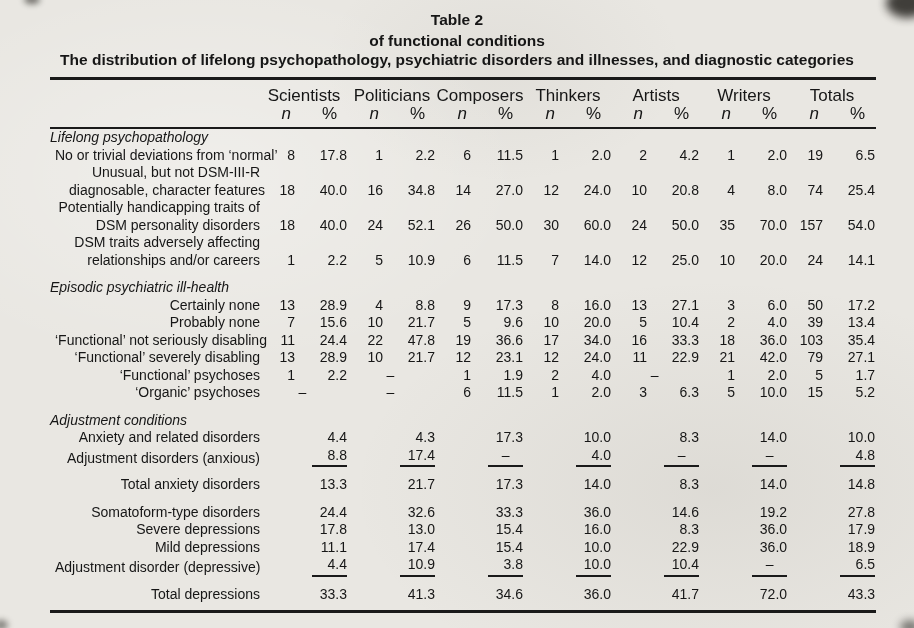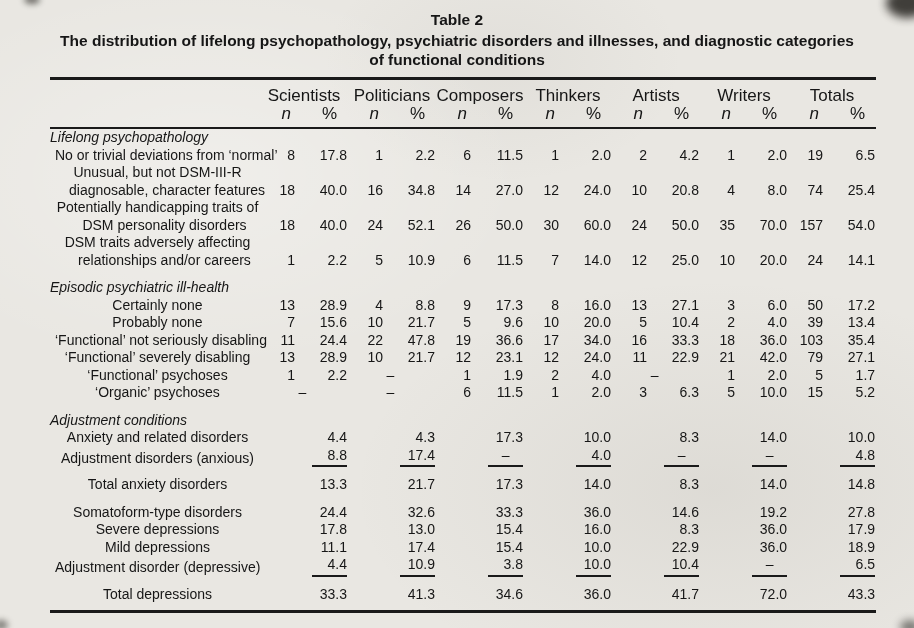--- a/index.html
+++ b/index.html
@@ -28,21 +28,21 @@
   }
   col.c-lbl{width:210px;}
   col.c-n{width:38px;}
   col.c-p{width:50px;}
   thead th{font-weight:normal;padding:0;font-size:17px;}
   thead tr.grp th{padding-top:7px;line-height:17px;text-align:center;}
   thead tr.sub th{border-bottom:2px solid #1a1a1a;padding:2px 0 5px 0;line-height:16px;}
   th.sub-n{font-style:italic;text-align:right;padding-right:7px !important;}
   th.sub-p{text-align:right;padding-right:11px !important;}
   tbody td{padding:0;line-height:17.5px;vertical-align:bottom;}
-  td.lbl{text-align:center;padding-left:5px;white-space:nowrap;overflow:visible;}
+  td.lbl{text-align:right;padding-left:5px;white-space:nowrap;overflow:visible;}
   td.lbl .line2{padding-left:14px;}
   td.num{text-align:right;padding-right:3px;}
   td.pcol{padding-right:1px;}
   td.pair-dash{text-align:center;}
   tr.section-row td{font-style:italic;}
   tbody.sec-gap tr.section-row td{padding-top:10px;}
   span.val{display:inline-block;text-align:right;}
   tr.sum-row td{padding-bottom:3px;}
   tr.sum-row td.num span.val{min-width:35px;border-bottom:2px solid #1a1a1a;padding-bottom:1px;}
   tr.sum-row td.num span.val.dash-c{text-align:center;}
@@ -54,22 +54,22 @@
   .sm-tl{left:24px;top:-5px;width:16px;height:9px;filter:blur(3px);opacity:.65;}
   .sm-bl{left:-6px;bottom:-2px;width:14px;height:10px;filter:blur(3px);opacity:.55;}
   .sm-br{right:-6px;bottom:-6px;width:20px;height:14px;filter:blur(4px);opacity:.6;}
 </style>
 </head>
 <body>
 
 <div class="page">
   <div class="titleblock">
     <div class="tnum">Table 2</div>
+    <div>of functional conditions</div>
     <div>The distribution of lifelong psychopathology, psychiatric disorders and illnesses, and diagnostic categories</div>
-    <div>of functional conditions</div>
   </div>
 
   <table class="datatable" id="tbl">
       <colgroup>
         <col class="c-lbl">
         <col class="c-n">
         <col class="c-p">
         <col class="c-n">
         <col class="c-p">
         <col class="c-n">

